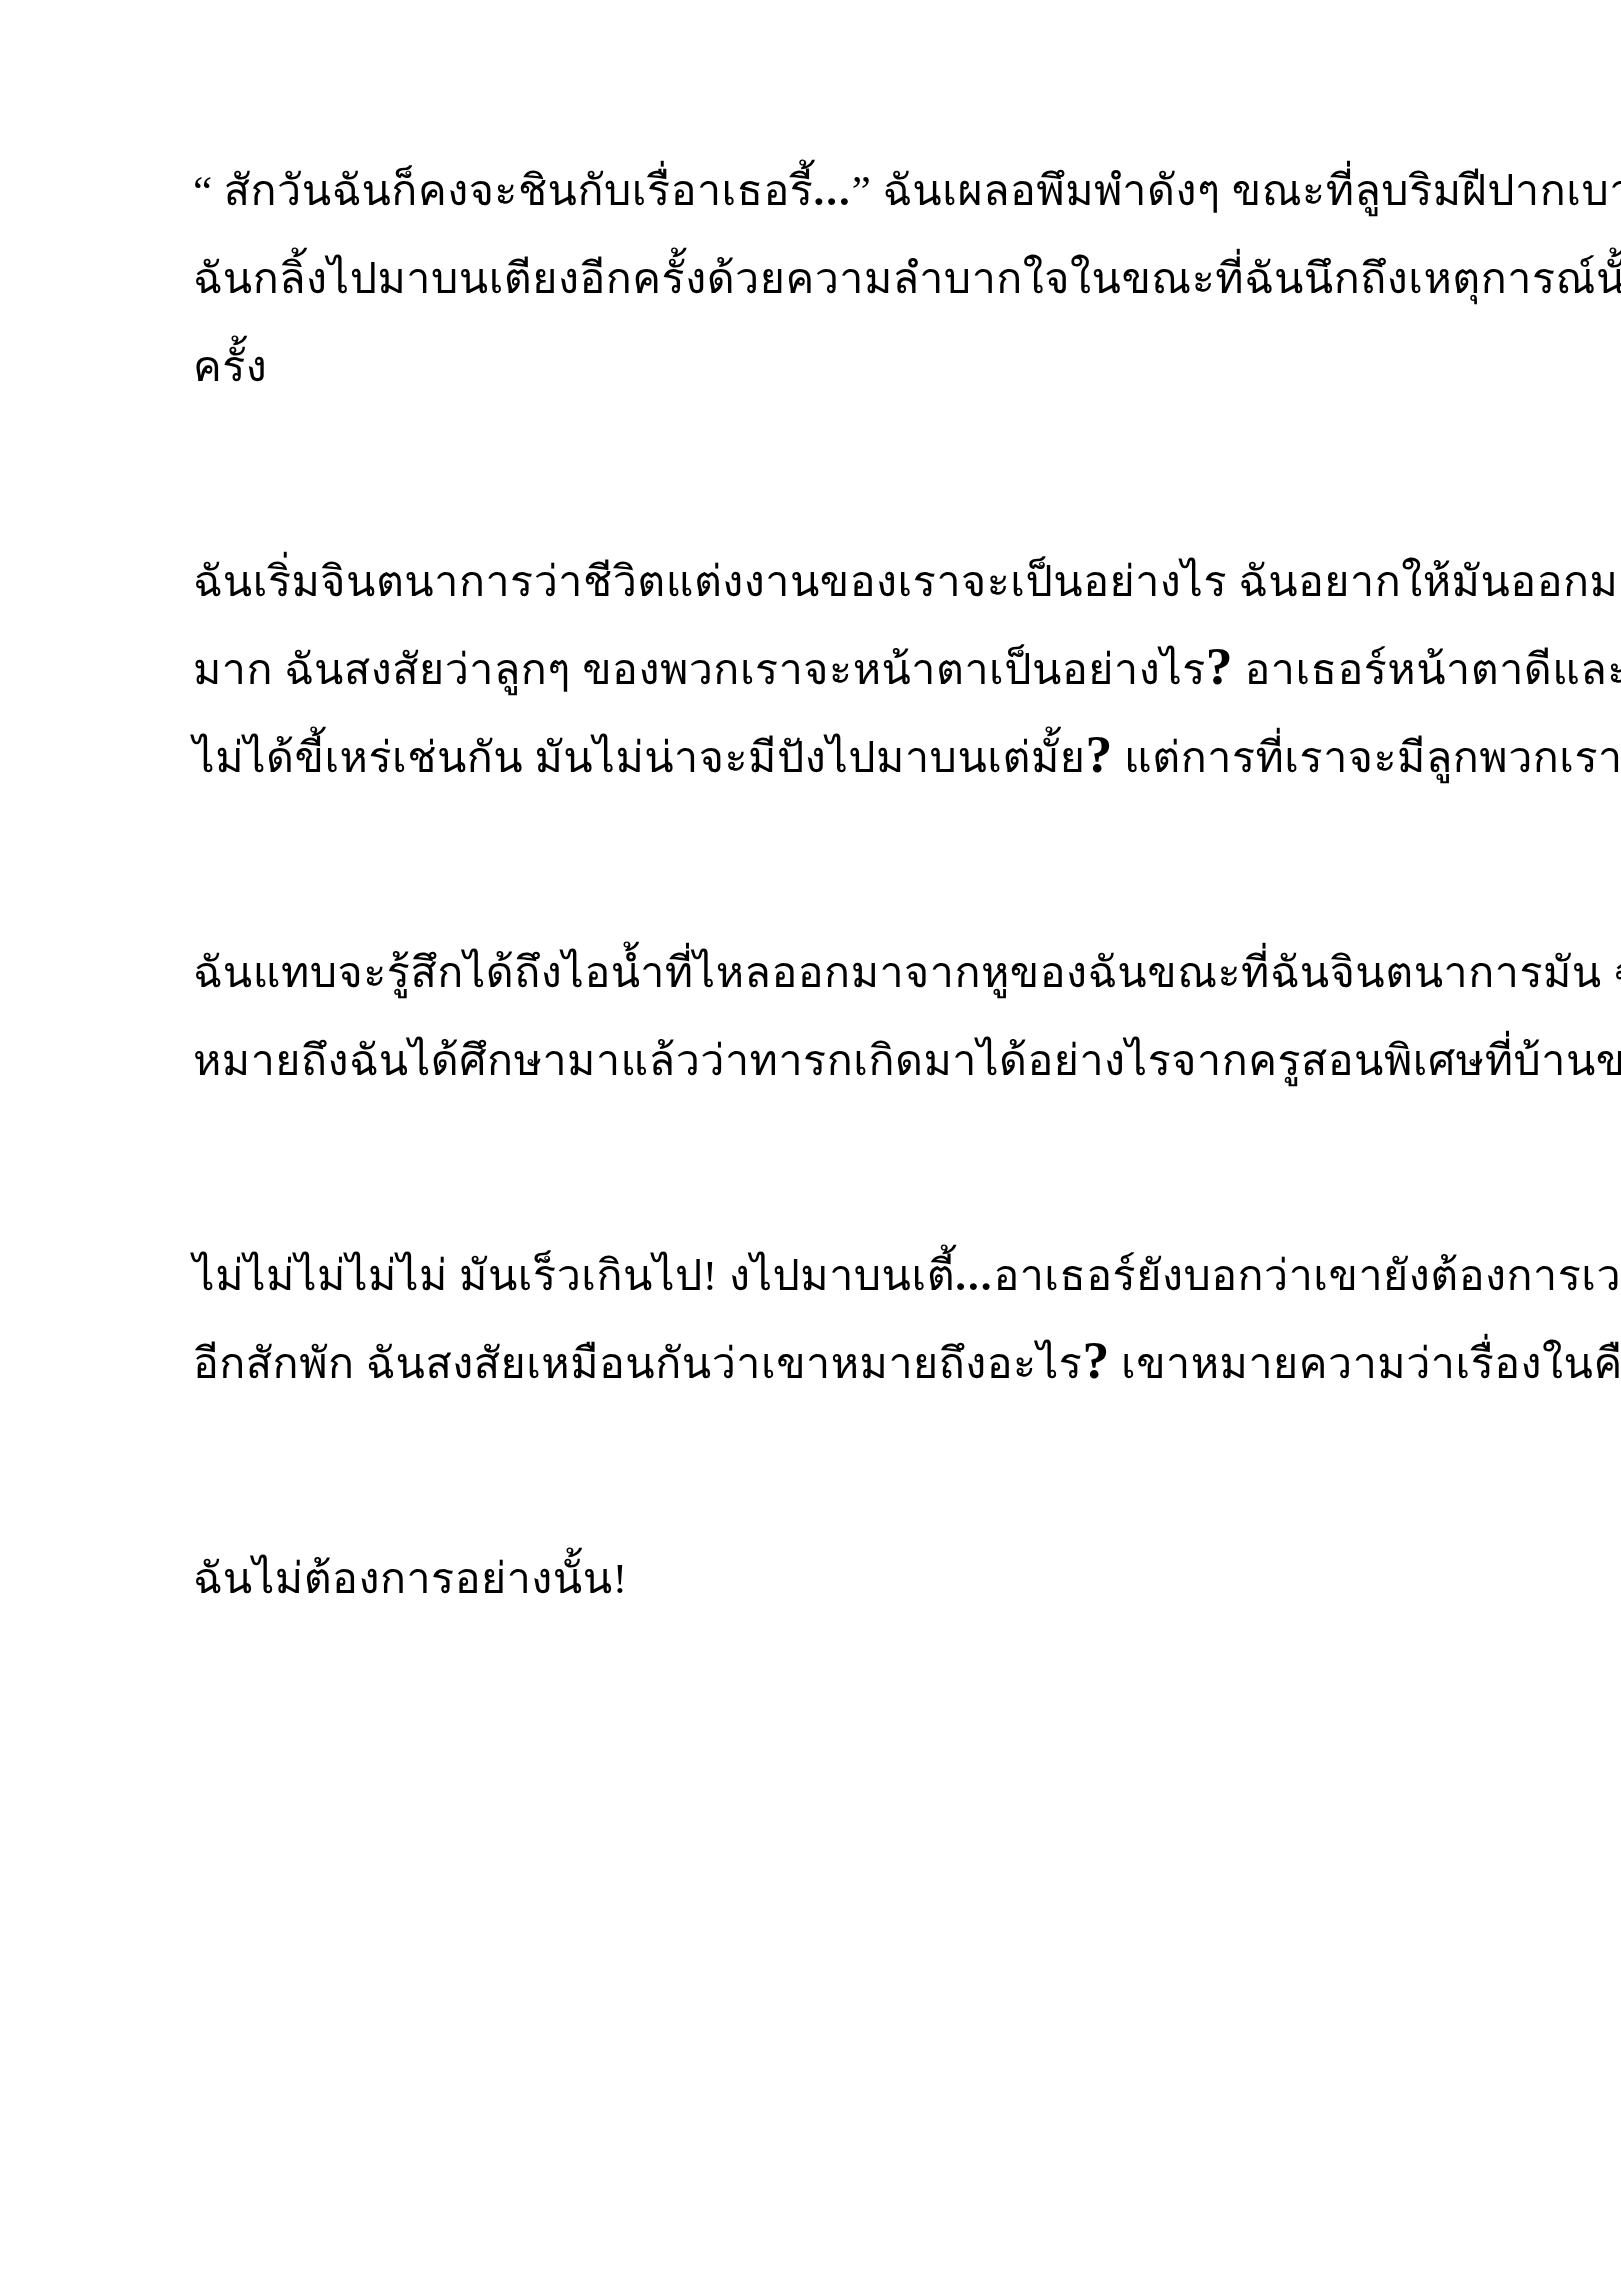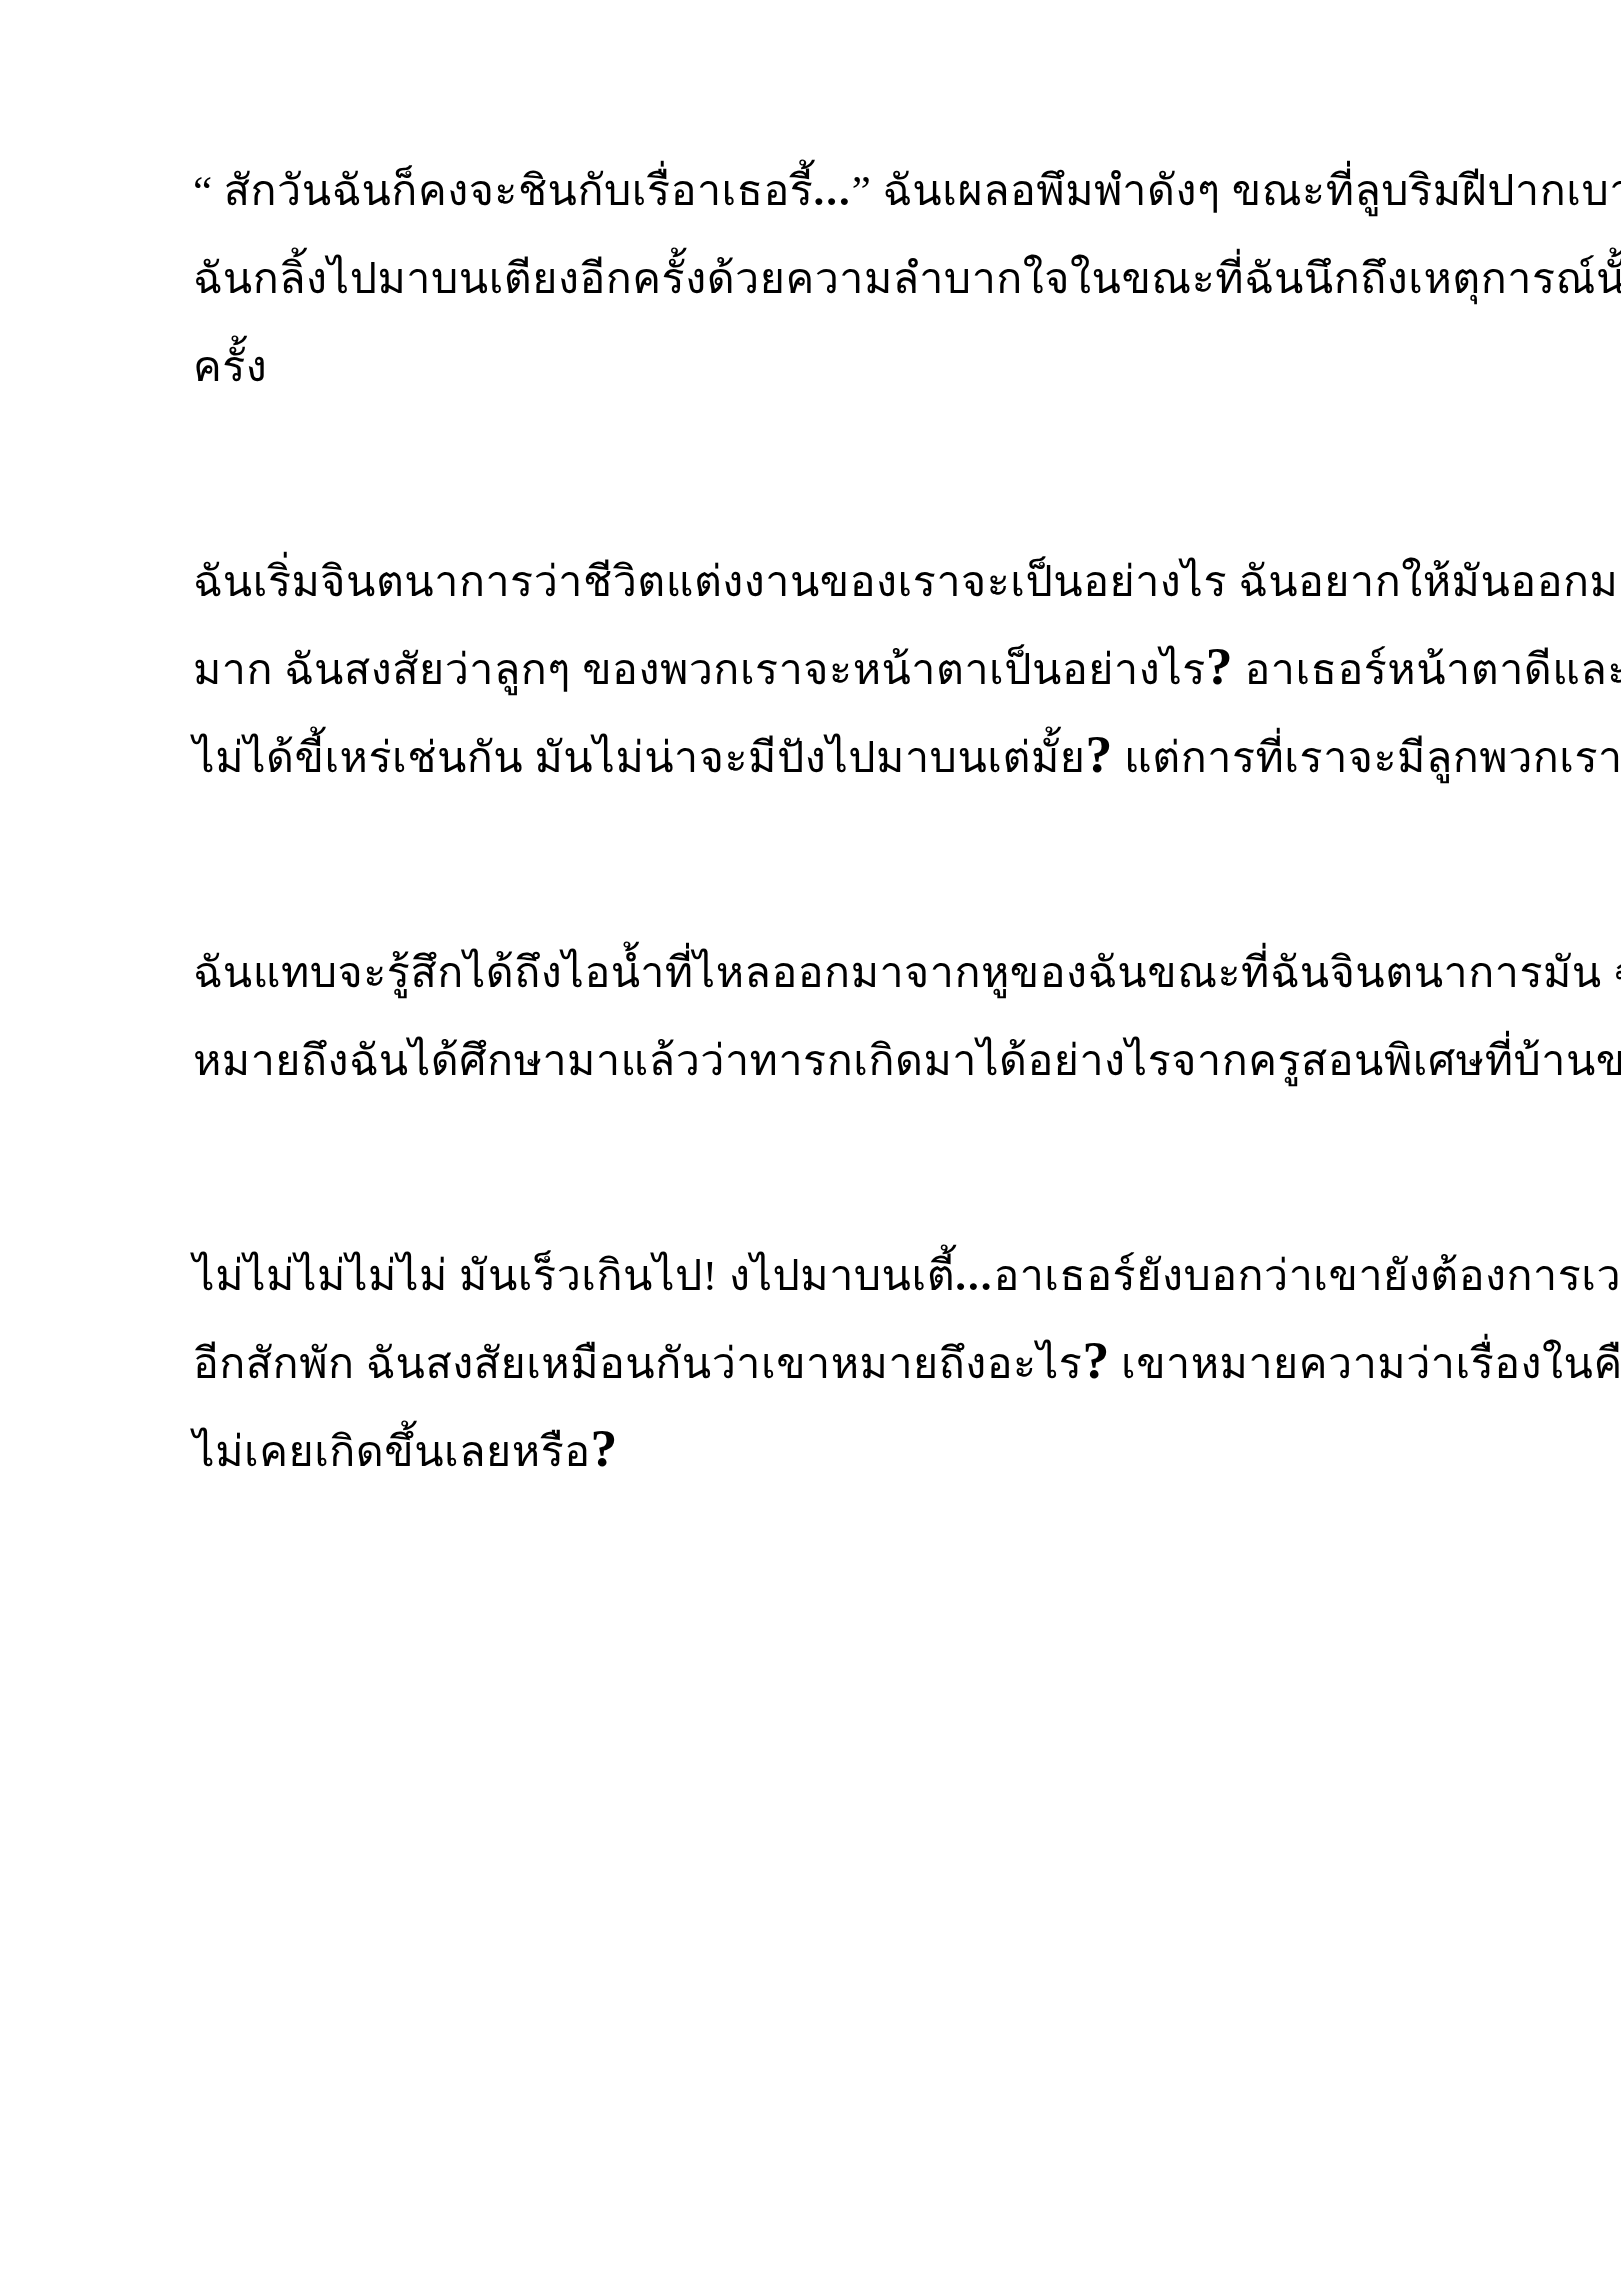--- a/index.html
+++ b/index.html
@@ -58,16 +58,18 @@
       <div class="t-line"><span>มาก ฉันสงสัยว่าลูกๆ ของพวกเราจะหน้าตาเป็นอย่างไร</span><span class="s-q">?</span><span> อาเธอร์หน้าตาดีและฉันก็</span></div>
       <div class="t-line"><span>ไม่ได้ขี้เหร่เช่นกัน มันไม่น่าจะมีปังไปมาบนเต่มั้ย</span><span class="s-q">?</span><span> แต่การที่เราจะมีลูกพวกเรา</span></div>
     </div>
     <div class="paragraph">
       <div class="t-line"><span>ฉันแทบจะรู้สึกได้ถึงไอน้ำที่ไหลออกมาจากหูของฉันขณะที่ฉันจินตนาการมัน ฉัน</span></div>
       <div class="t-line"><span>หมายถึงฉันได้ศึกษามาแล้วว่าทารกเกิดมาได้อย่างไรจากครูสอนพิเศษที่บ้านของฉัน</span></div>
     </div>
     <div class="paragraph">
       <div class="t-line"><span>ไม่ไม่ไม่ไม่ไม่ มันเร็วเกินไป! งไปมาบนเตี้</span><span class="s-b">...</span><span>อาเธอร์ยังบอกว่าเขายังต้องการเวลา</span></div>
       <div class="t-line"><span>อีกสักพัก ฉันสงสัยเหมือนกันว่าเขาหมายถึงอะไร</span><span class="s-q">?</span><span> เขาหมายความว่าเรื่องในคืนนี้มัน</span></div>
-      <div class="t-line"><span>ไม่เคยเกิดขึ้นเลยหรือ</span><span class="s-q">?</span></div>
+    </div>
+    <div class="paragraph">
+      <div class="t-line"><span>ฉันไม่ต้องการอย่างนั้น!</span></div>
     </div>
   </div>
 
 
 </body></html>

